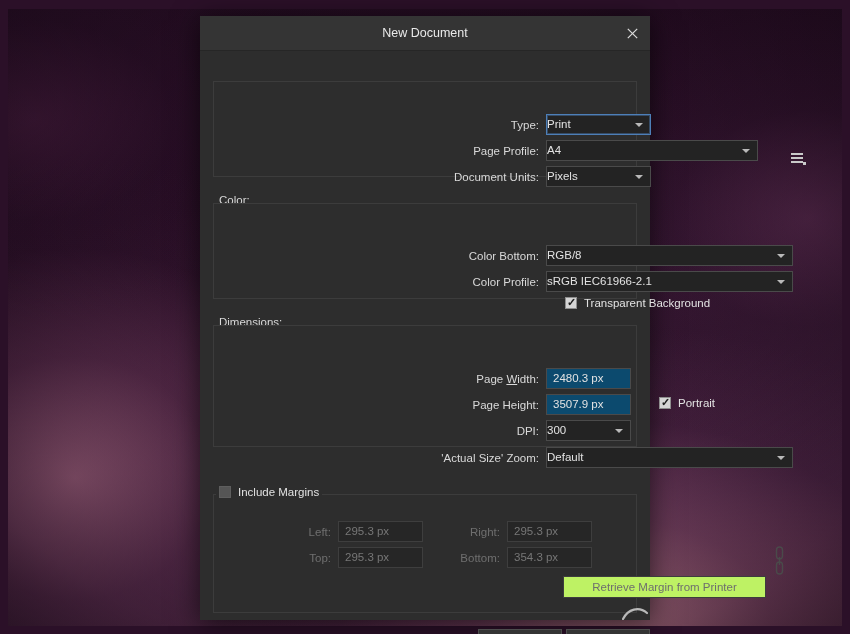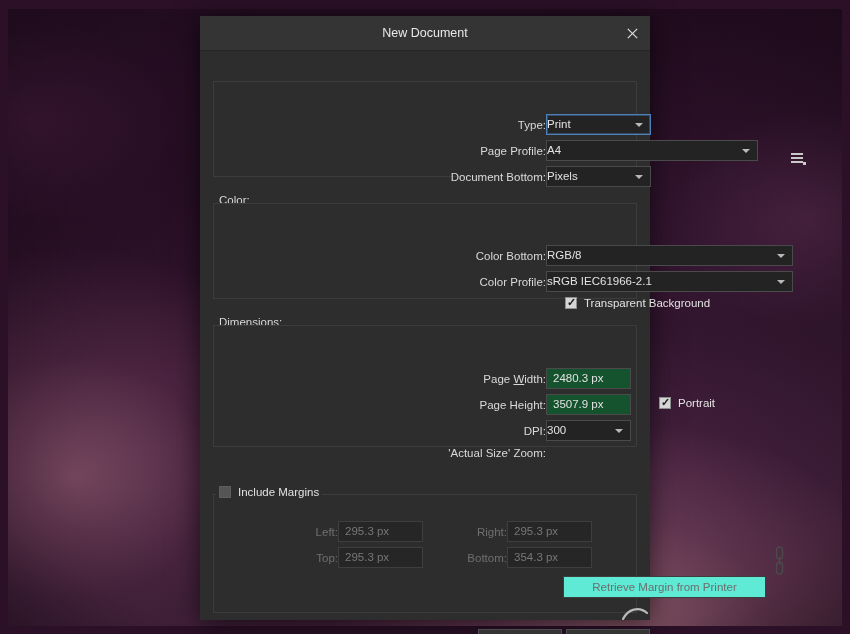--- a/index.html
+++ b/index.html
@@ -103,20 +103,21 @@
   
   .row {
     position: absolute;
     display: flex;
     align-items: center;
   }
   .fld-label {
     text-align: right;
     font-size: 11.5px;
     color: #d9d9d9;
+    padding-right: 7px;
     white-space: nowrap;
     box-sizing: border-box;
   }
   .fld-label.dim { color: #6f6f6f; }
   .mn { text-decoration: underline; }
 
   
   .combo {
     position: relative;
     height: 21px;
@@ -140,21 +141,21 @@
     margin-top: -2px;
     width: 0; height: 0;
     border-left: 4px solid transparent;
     border-right: 4px solid transparent;
     border-top: 4px solid #b9b9b9;
   }
 
   
   .txt {
     height: 21px;
-    background: #14532d;
+    background: #0c4a6e;
     border: 1px solid #4a4a4a;
     box-sizing: border-box;
     color: #e2e2e2;
     font-size: 11.5px;
     line-height: 19px;
     padding-left: 6px;
     white-space: nowrap;
     overflow: hidden;
     cursor: text;
   }
@@ -202,21 +203,21 @@
     border: 1px solid #4d4d4d;
     box-sizing: border-box;
     color: #e4e4e4;
     font-size: 11.5px;
     display: flex;
     align-items: center;
     justify-content: center;
     cursor: pointer;
     font-family: "Liberation Sans", sans-serif;
   }
-  .btn.dim { color: #6e6e6e; border-color: #3d3d3d; background: #5eead4; }
+  .btn.dim { color: #6e6e6e; border-color: #3d3d3d; background: #bef264; }
 
   
   #preset-menu-btn {
     position: absolute;
     left: 587px; top: 97px;
     width: 20px; height: 20px;
     display: flex; align-items: center; justify-content: center;
     cursor: pointer;
   }
   #preset-menu-btn .bars {
@@ -290,21 +291,21 @@
       <div id="preset-menu-btn">
         <span class="bars">
             <i></i>
             <i></i>
             <i></i>
           </span>
         <span class="dot"></span>
       </div>
 
       <div class="row" style="left:23px; top:115px;">
-        <span class="fld-label" style="width:323px;">Document Bottom:</span>
+        <span class="fld-label" style="width:323px;">Document Units:</span>
         <div class="combo" style="width:105px;">
           <span>Pixels</span>
           <span class="arrow"></span>
         </div>
       </div>
 
       <div class="group-label" style="top:143px;">Color:</div>
       <div class="group" style="top:152px; height:96px;"></div>
 
       <div class="row" style="left:23px; top:194px;">
@@ -353,20 +354,24 @@
       <div class="row" style="left:23px; top:369px;">
         <span class="fld-label" style="width:323px;">DPI:</span>
         <div class="combo" style="width:85px;">
           <span>300</span>
           <span class="arrow"></span>
         </div>
       </div>
 
       <div class="row" style="left:23px; top:396px;">
         <span class="fld-label" style="width:323px;">'Actual Size' Zoom:</span>
+        <div class="combo" style="width:247px;">
+          <span>Default</span>
+          <span class="arrow"></span>
+        </div>
       </div>
 
       <div class="check" style="left:16px; top:435px; background:#2d2d2d; padding:0 3px; z-index:2;">
         <span class="box off"></span>
         <span class="ctext">Include Margins</span>
       </div>
       <div class="group" style="top:443px; height:119px;"></div>
 
       <div class="row" style="left:23px; top:470px;">
         <span class="fld-label dim" style="width:115px;">Left:</span>

